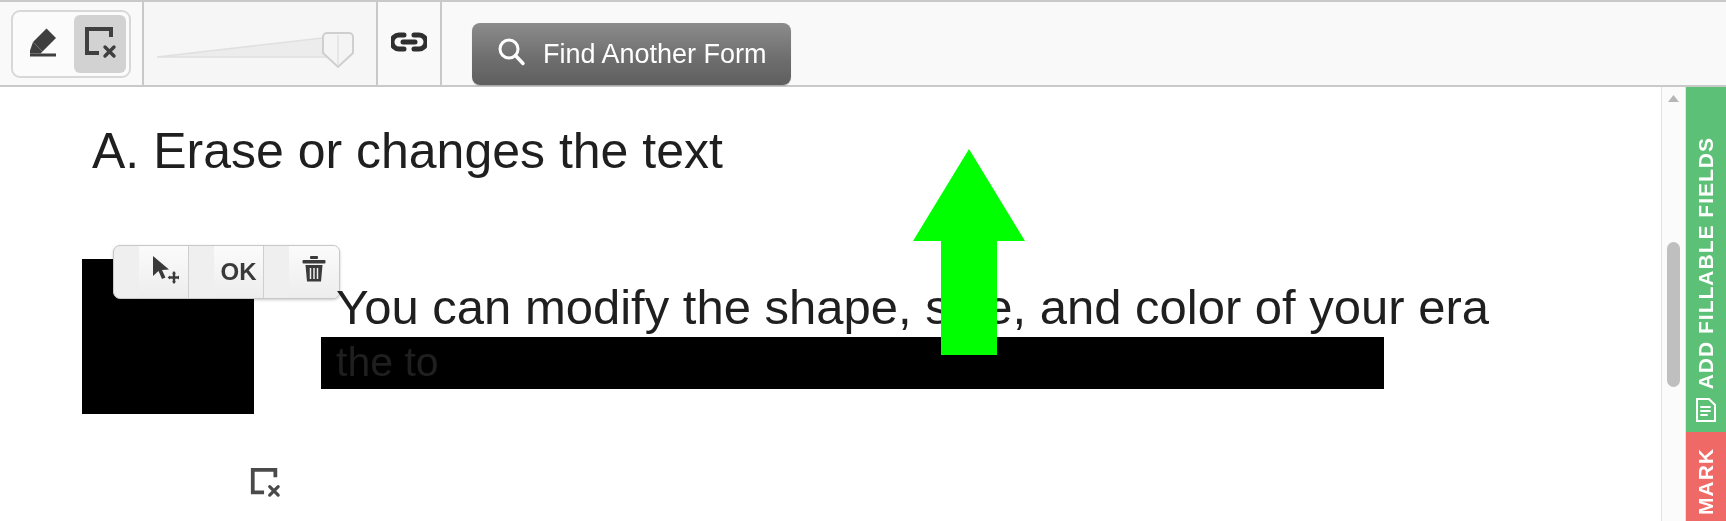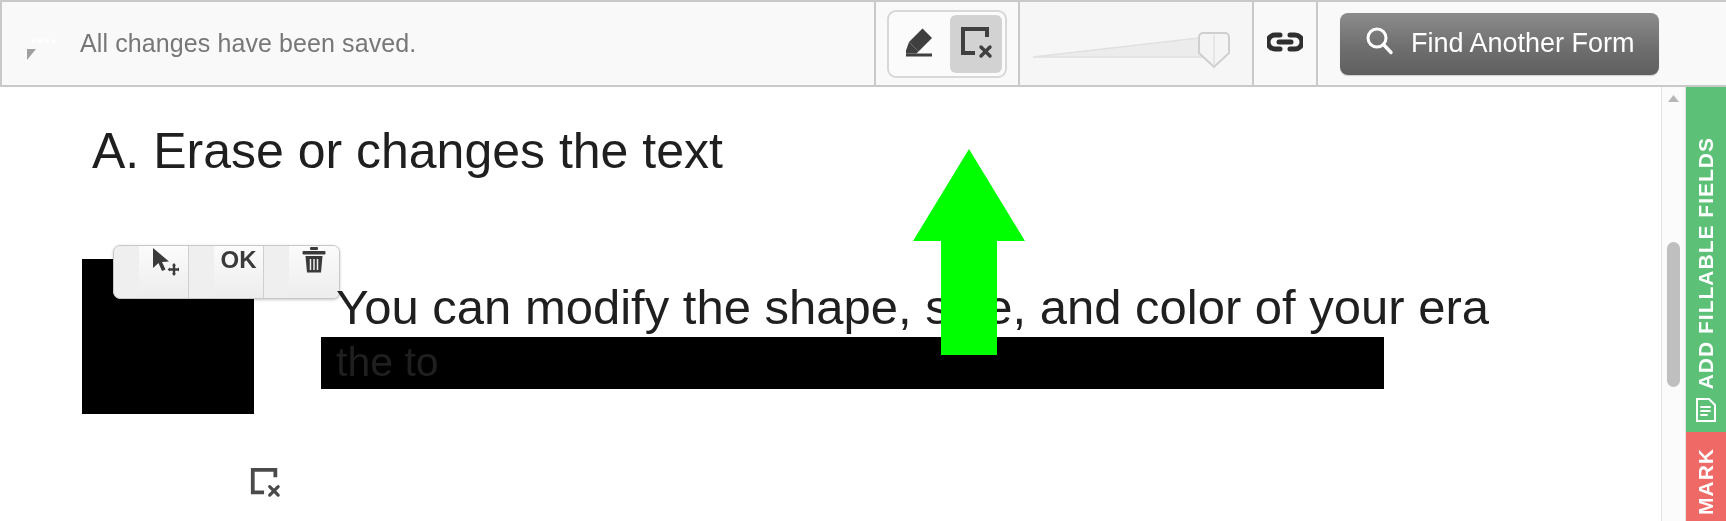--- a/index.html
+++ b/index.html
@@ -144,22 +144,22 @@
     justify-content: center;
     border-top: 2px solid #c9c9c9;
     border-right: 2px solid #c9c9c9;
     box-sizing: border-box;
   }
 
   
   #find-cell {
     flex: 1;
     display: flex;
-    align-items: center;
-    padding-left: 22px;
+    align-items: flex-end;
+    padding-left: 30px;
     border-top: 2px solid #c9c9c9;
     box-sizing: border-box;
     background: #f9f9f9;
   }
   #find-button {
     height: 62px;
     display: flex;
     align-items: center;
     gap: 17px;
     padding: 0 24px;
@@ -232,21 +232,21 @@
     display: flex;
     border: 1px solid #c8c8c8;
     border-radius: 7px;
     background: #efefef;
     box-shadow: 0 1px 3px rgba(0,0,0,0.22);
     overflow: hidden;
   }
   .sel-btn {
     width: 50px;
     display: flex;
-    align-items: flex-start;
+    align-items: center;
     justify-content: center;
     background: linear-gradient(to bottom, #fbfbfb 0%, #ededed 100%);
     border: none;
     border-right: 1px solid #cfcfcf;
     cursor: pointer;
     padding: 0;
     color: #3a3a3a;
     font-size: 24px;
     font-weight: bold;
     font-family: "Liberation Sans", sans-serif;
@@ -319,33 +319,20 @@
   }
   .rail-icon { margin-top: 9px; }
 </style>
 </head>
 <body>
 
 <div id="app">
 
   <div id="toolbar">
 
-    <div id="status-cell">
-      <span class="speech-icon">
-        <span class="bubble"></span>
-        <span class="tail"></span>
-        <span class="dots">
-            <i></i>
-            <i></i>
-            <i></i>
-            <i></i>
-          </span>
-      </span>
-      <span id="status-text">All changes have been saved.</span>
-    </div>
 
     <div id="tool-group-cell">
       <div id="tool-group">
 
         <button class="tool-btn">
           <span>
             <svg width="40" height="40" viewBox="0 0 40 40">
               <g fill="#3f3f3f">
                 <path d="M24.5 6.5 L34 16 L20.5 29.5 L11 20 Z"></path>
                 <path d="M11 20 L20.5 29.5 L18.5 31.5 L8 31.5 L8 28.5 Z"></path>

